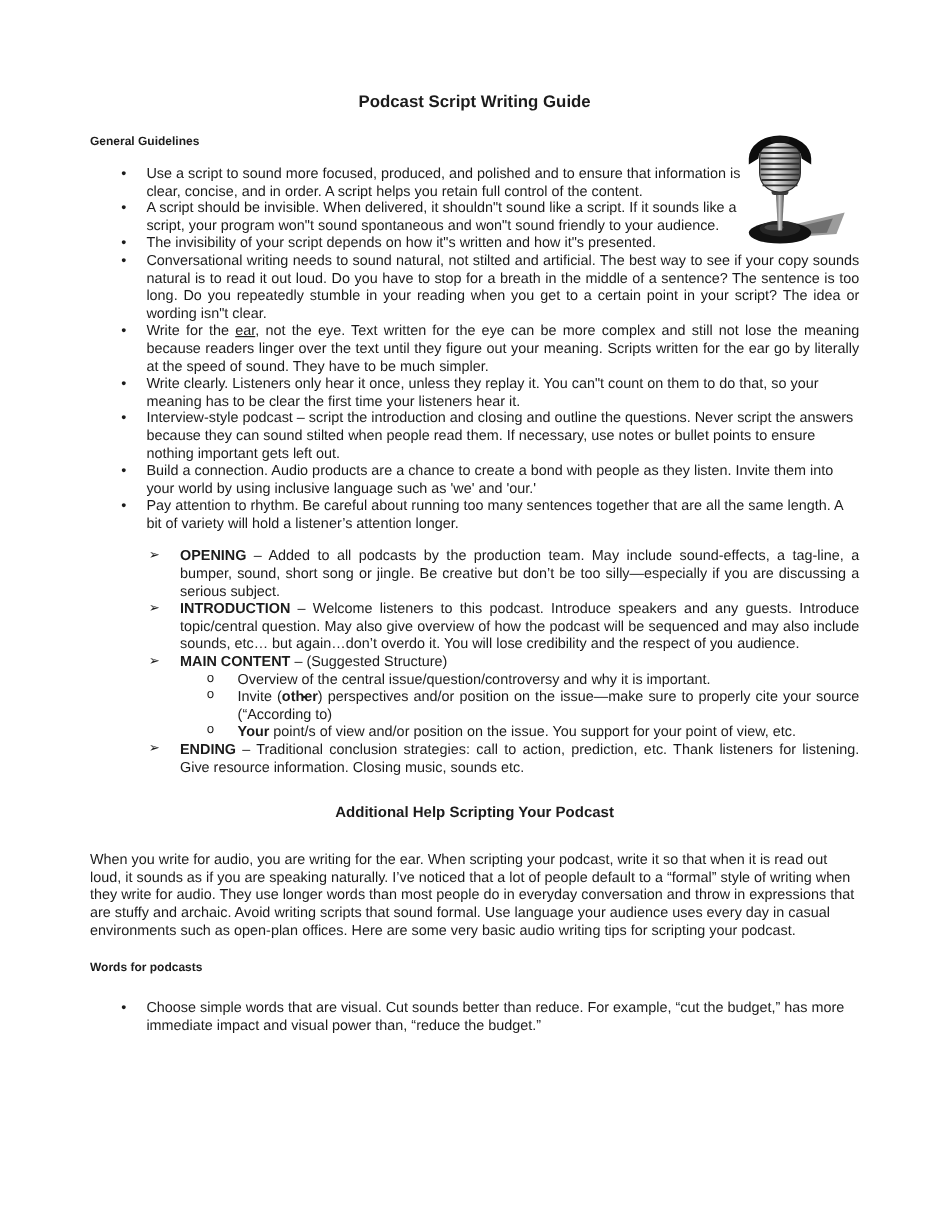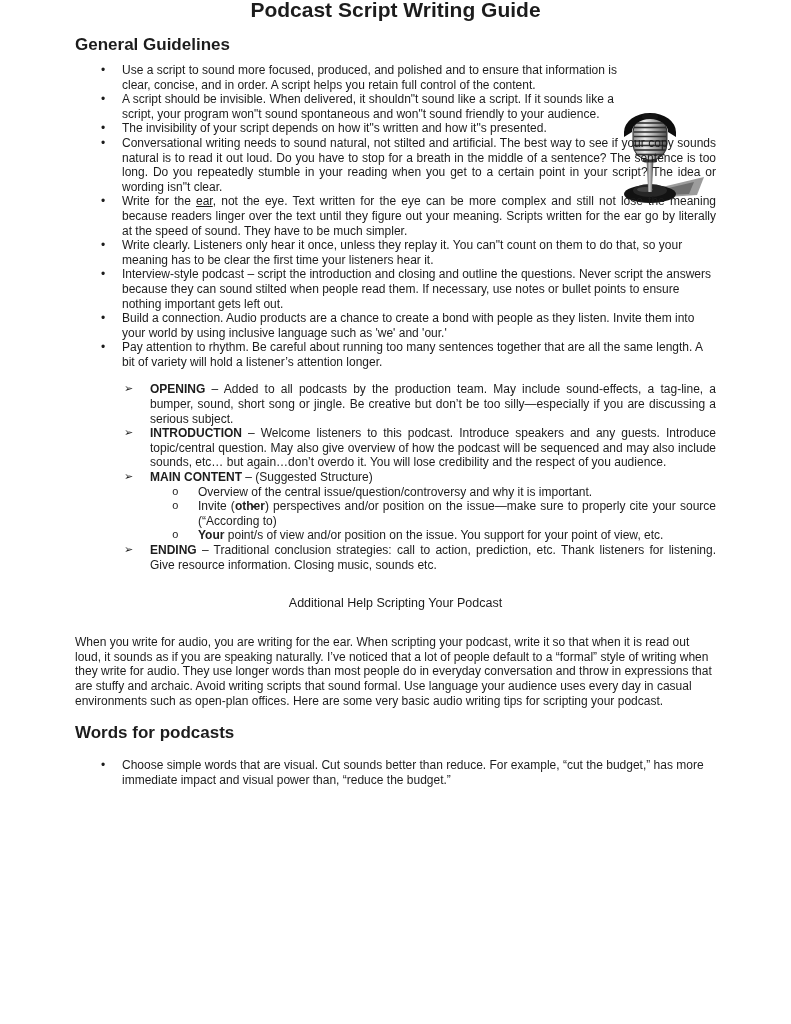--- a/index.html
+++ b/index.html
@@ -4,27 +4,27 @@
 <style>
   html,body { margin:0; padding:0; }
   body {
     width:791px; height:1024px; background:#ffffff; position:relative;
     font-family:"Liberation Sans","DejaVu Sans",sans-serif;
     font-size:12px; line-height:14.6px; color:#1c1c1c;
     -webkit-font-smoothing:antialiased;
   }
   .doc { padding:0 75px; }
   .title {
-    margin:0; text-align:center;
-    font-size:21px; line-height:20px; font-weight:bold;
+    margin:0; padding-top:74px; text-align:center;
+    font-size:14px; line-height:20px; font-weight:bold;
   }
-  .heading { margin:17px 0 0 0; font-size:17px; line-height:15px; font-weight:bold; }
+  .heading { margin:17px 0 0 0; font-size:10px; line-height:15px; font-weight:bold; }
   .h-basic { margin-top:27px; }
   .h-words { }
-  .center-heading { margin:24px 0 0 0; text-align:center; font-size:12.5px; line-height:15px; font-weight:normal; }
+  .center-heading { margin:24px 0 0 0; text-align:center; font-size:12.5px; line-height:15px; font-weight:bold; }
   .para { margin:24px 0 0 0; }
   .list { list-style:none; margin:11px 0 0 0; padding:0; }
   .basic { margin-top:13px; }
   .words-list { margin-top:18px; }
   .li { position:relative; margin:0; }
   .marker { position:absolute; top:0; }
   
   .general .li { padding-left:47px; }
   .general .li .marker { left:26px; font-size:12px; }
   .narrow { width:523px; }

